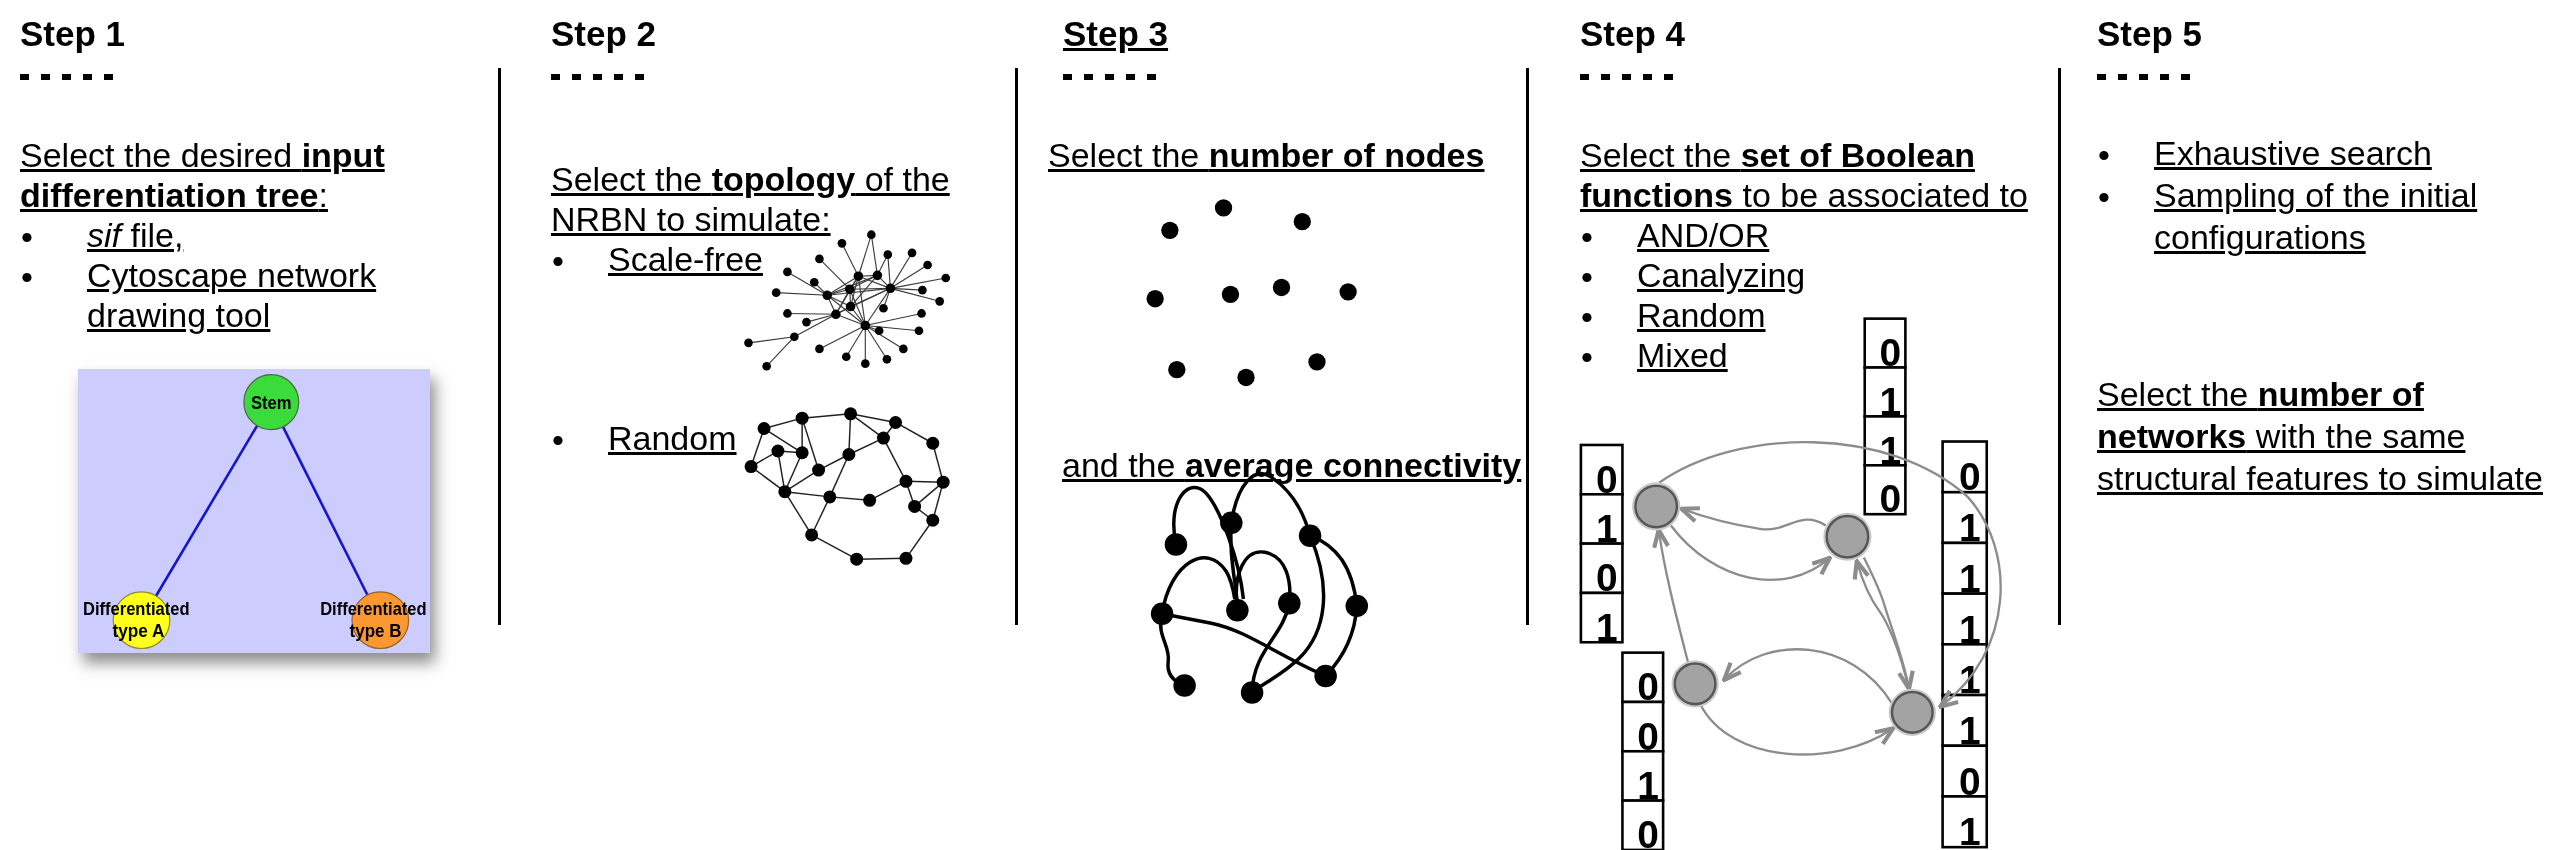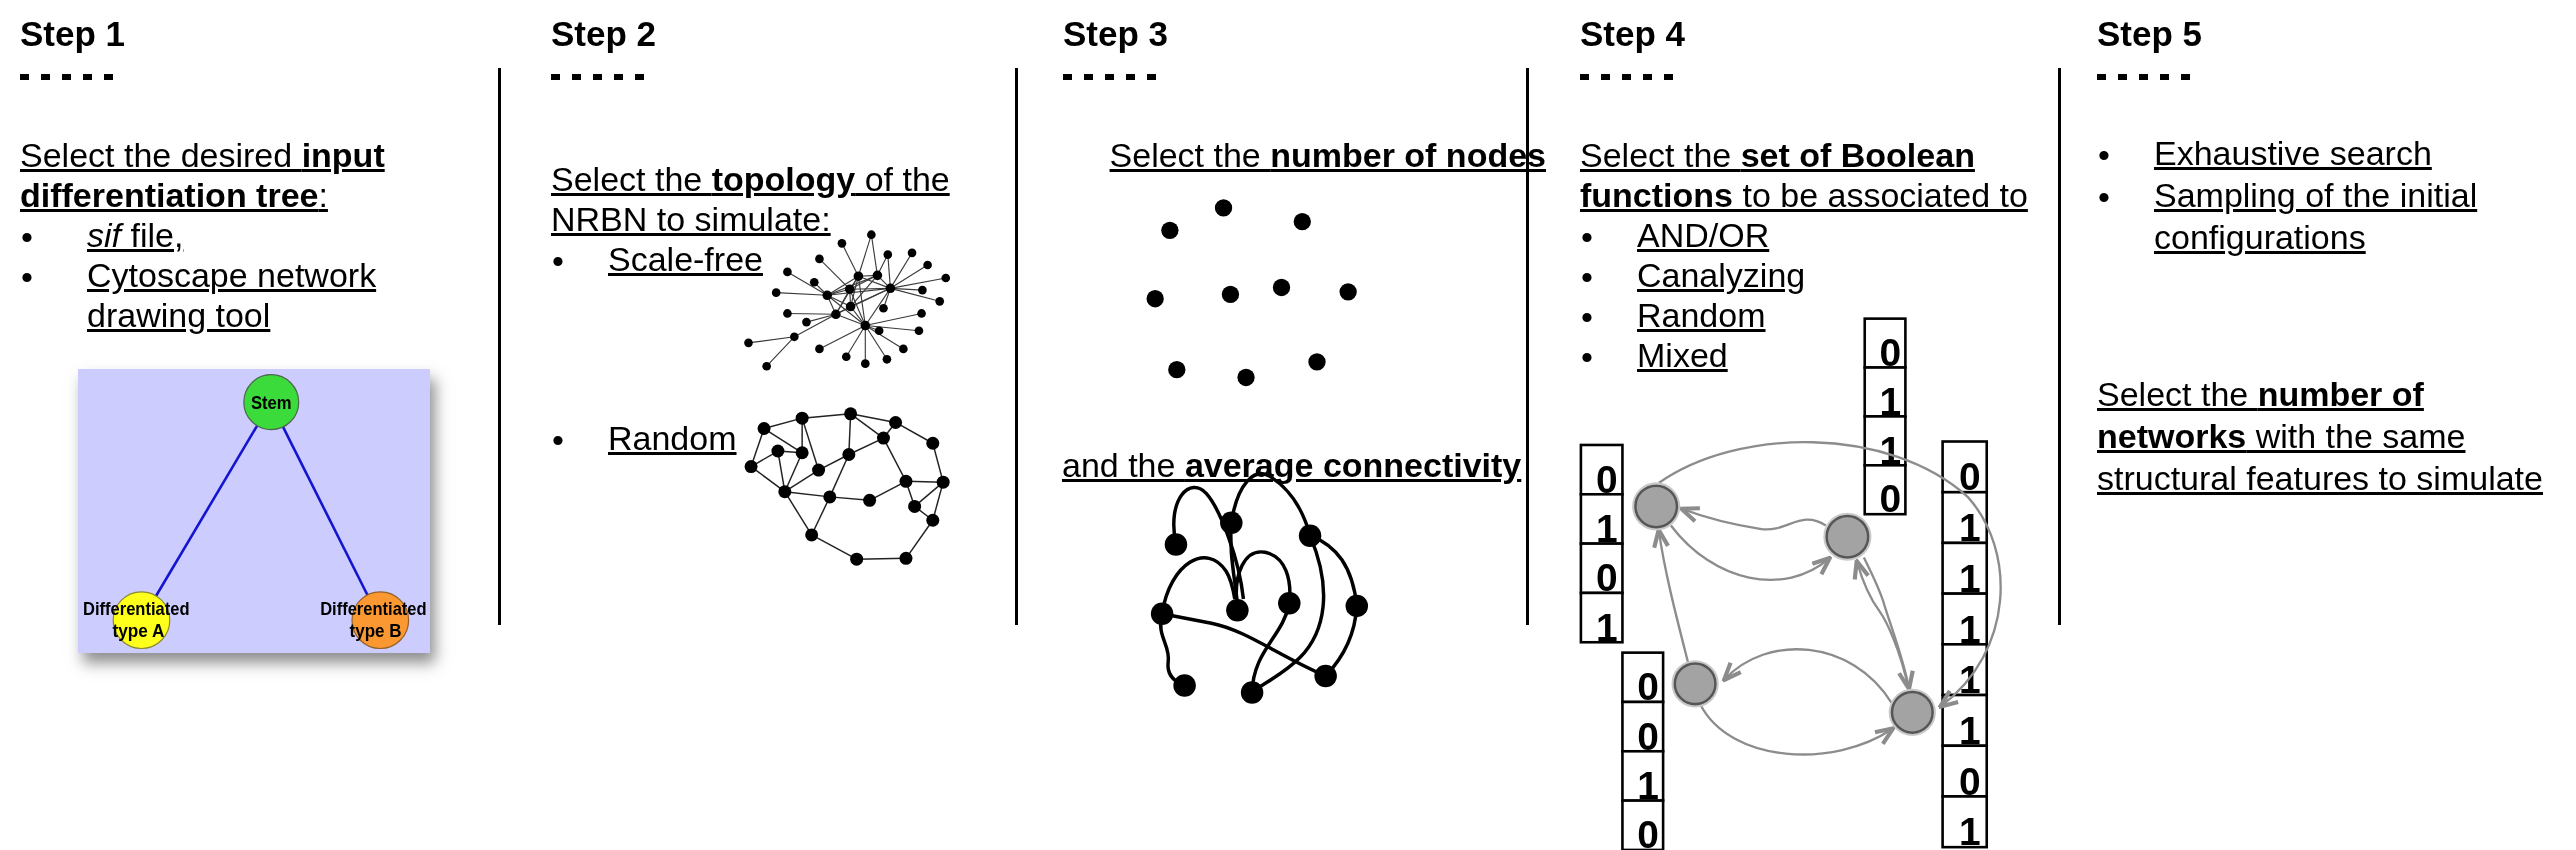--- a/index.html
+++ b/index.html
@@ -19,21 +19,21 @@
 </head>
 <body>
 
 <div class="sep" style="left:498px;"></div>
 <div class="sep" style="left:1015px;"></div>
 <div class="sep" style="left:1526px;"></div>
 <div class="sep" style="left:2058px;"></div>
 
 <div class="step" style="left:20px;">Step 1</div>
 <div class="step" style="left:551px;">Step 2</div>
-<div class="step" style="left:1063px;">Step 3</div>
+<div class="step" style="left:1063px;text-decoration:underline;">Step 3</div>
 <div class="step" style="left:1580px;">Step 4</div>
 <div class="step" style="left:2097px;">Step 5</div>
 
 <div class="dash" style="left:20px;"></div>
 <div class="dash" style="left:551px;"></div>
 <div class="dash" style="left:1063px;"></div>
 <div class="dash" style="left:1580px;"></div>
 <div class="dash" style="left:2097px;"></div>
 
 <div class="body" style="left:20px;top:135px;width:450px;">
@@ -59,21 +59,21 @@
       <div class="ind2">Scale-free</div>
     </div>
 </div>
 <div class="body" style="left:551px;top:418px;width:363px;">
   <div class="li">
       <span class="bu">•</span>
       <div class="ind2">Random</div>
     </div>
 </div>
 
-<div class="body" style="left:1079px;top:135px;width:467px;text-align:right;">
+<div class="body" style="left:1048px;top:135px;width:467px;">
   <div>Select the <b>number of nodes</b></div>
 </div>
 <div class="body" style="left:1062px;top:425px;width:467px;margin-top:20px;">
   <div>and the <b>average connectivity</b></div>
 </div>
 
 <div class="body" style="left:1580px;top:135px;width:467px;">
   <div>Select the <b>set of Boolean</b></div>
   <div><b>functions</b> to be associated to</div>
   <div class="li">

